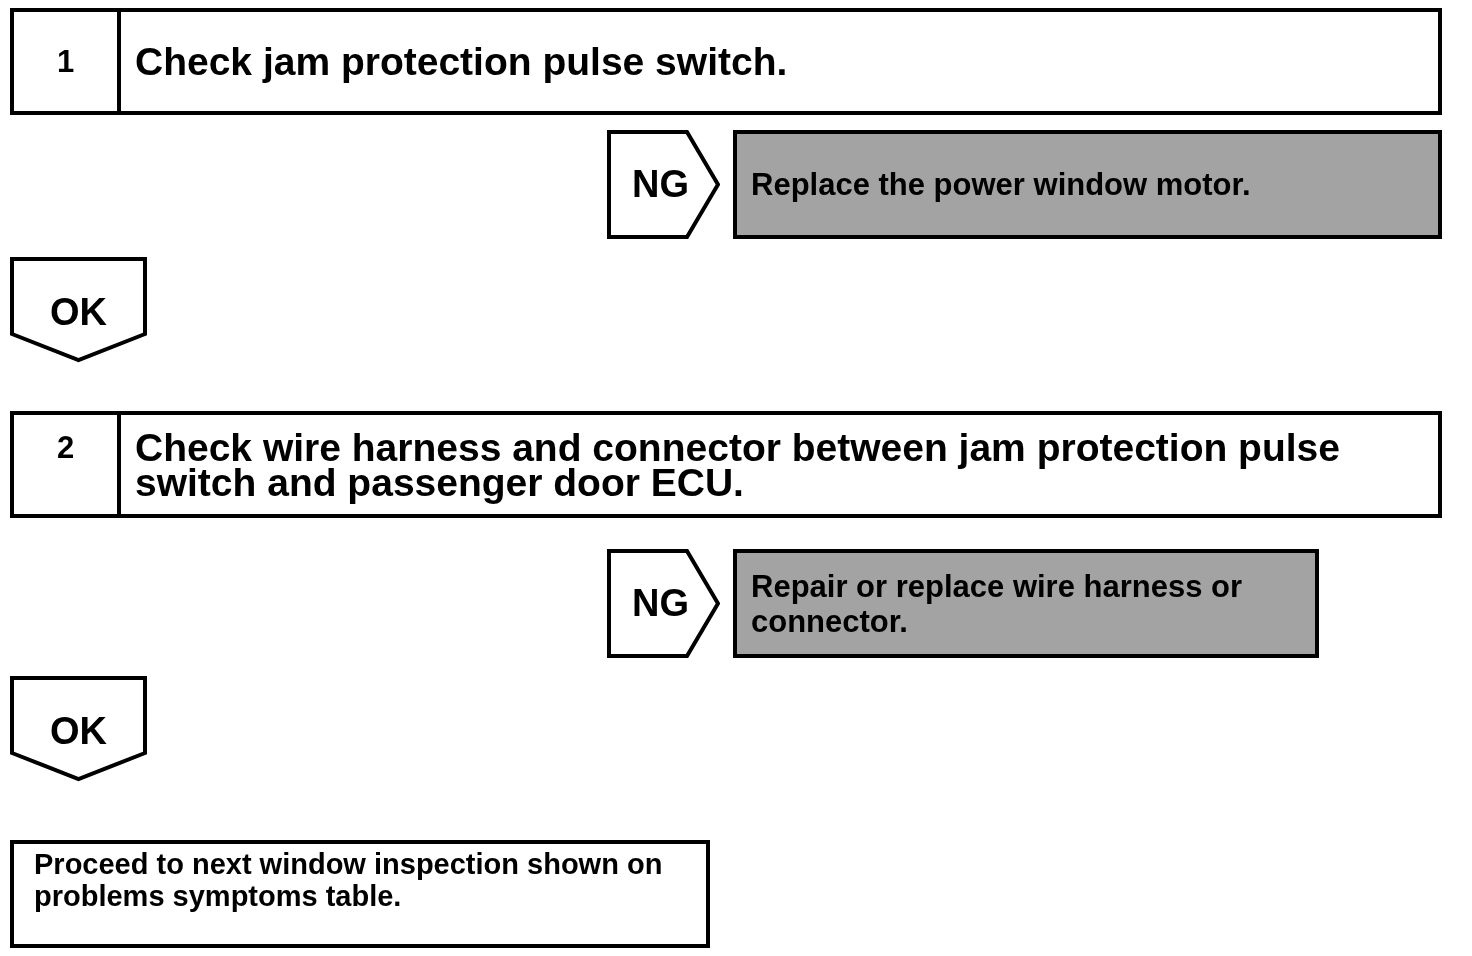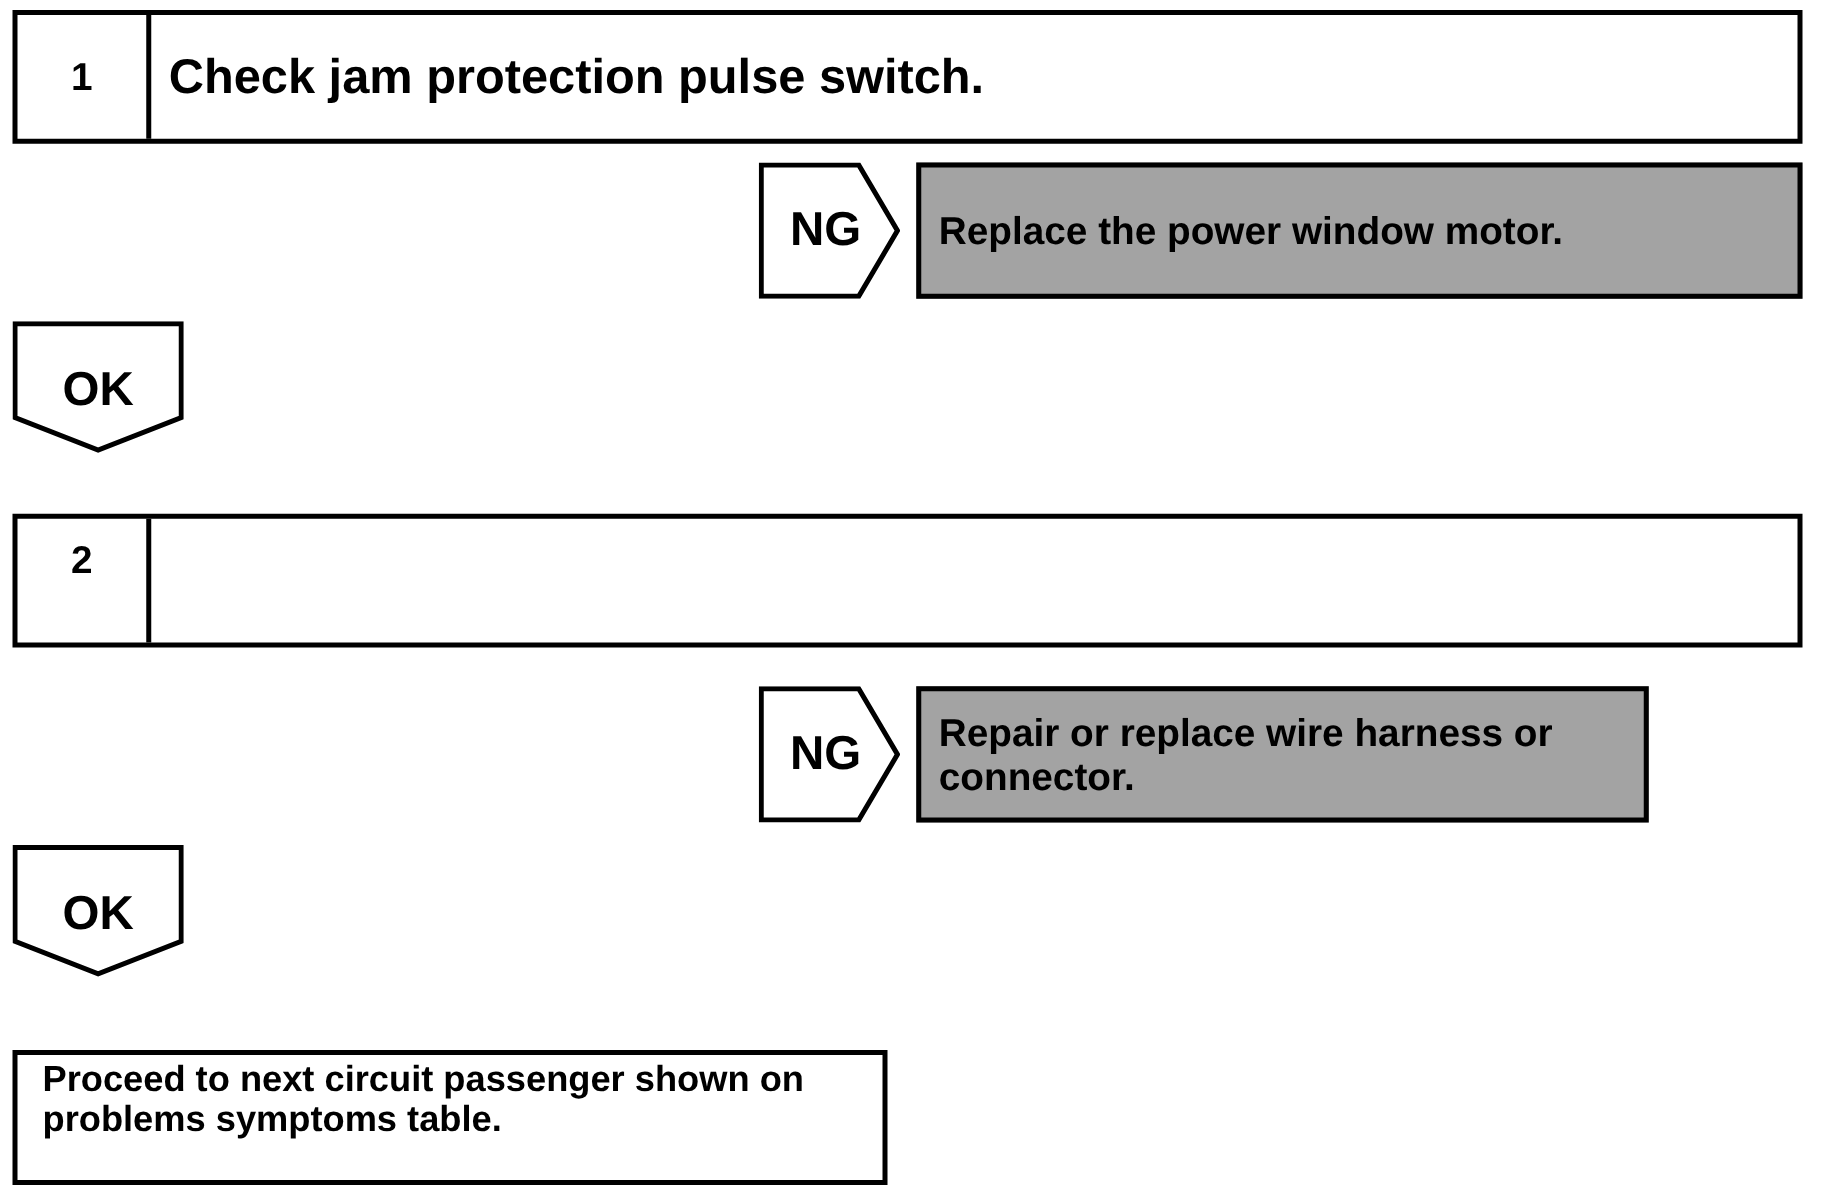--- a/index.html
+++ b/index.html
@@ -106,20 +106,21 @@
     <svg width="137" height="106" viewBox="0 0 137 106">
       <polygon points="2,2 135,2 135,77 68.5,103 2,77" fill="#ffffff" stroke="#000000" stroke-width="4" stroke-linejoin="miter"></polygon>
     </svg>
     <span class="tag-label ok-label">OK</span>
   </div>
 
   <div class="step abs" style="left:10px; top:411px; width:1432px; height:107px;">
     <div class="step-num num-first">
       <span>2</span>
     </div>
+    <div class="step-body">Check wire harness and connector between jam protection pulse switch and passenger door ECU.</div>
   </div>
 
   <div class="tag abs" style="left:607px; top:549px; width:113px; height:109px;">
     <svg width="113" height="109" viewBox="0 0 113 109">
       <polygon points="2,2 80,2 111,54.5 80,107 2,107" fill="#ffffff" stroke="#000000" stroke-width="4" stroke-linejoin="miter"></polygon>
     </svg>
     <span class="tag-label ng-label">NG</span>
   </div>
 
   <div class="action abs" style="left:733px; top:549px; width:586px; height:109px;">
@@ -127,16 +128,16 @@
   </div>
 
   <div class="tag abs" style="left:10px; top:676px; width:137px; height:106px;">
     <svg width="137" height="106" viewBox="0 0 137 106">
       <polygon points="2,2 135,2 135,77 68.5,103 2,77" fill="#ffffff" stroke="#000000" stroke-width="4" stroke-linejoin="miter"></polygon>
     </svg>
     <span class="tag-label ok-label">OK</span>
   </div>
 
   <div class="conclusion abs" style="left:10px; top:840px; width:700px; height:108px;">
-    <span>Proceed to next circuit passenger shown on problems symptoms table.</span>
+    <span>Proceed to next window inspection shown on problems symptoms table.</span>
   </div>
 
 </div>
 
 </body></html>

